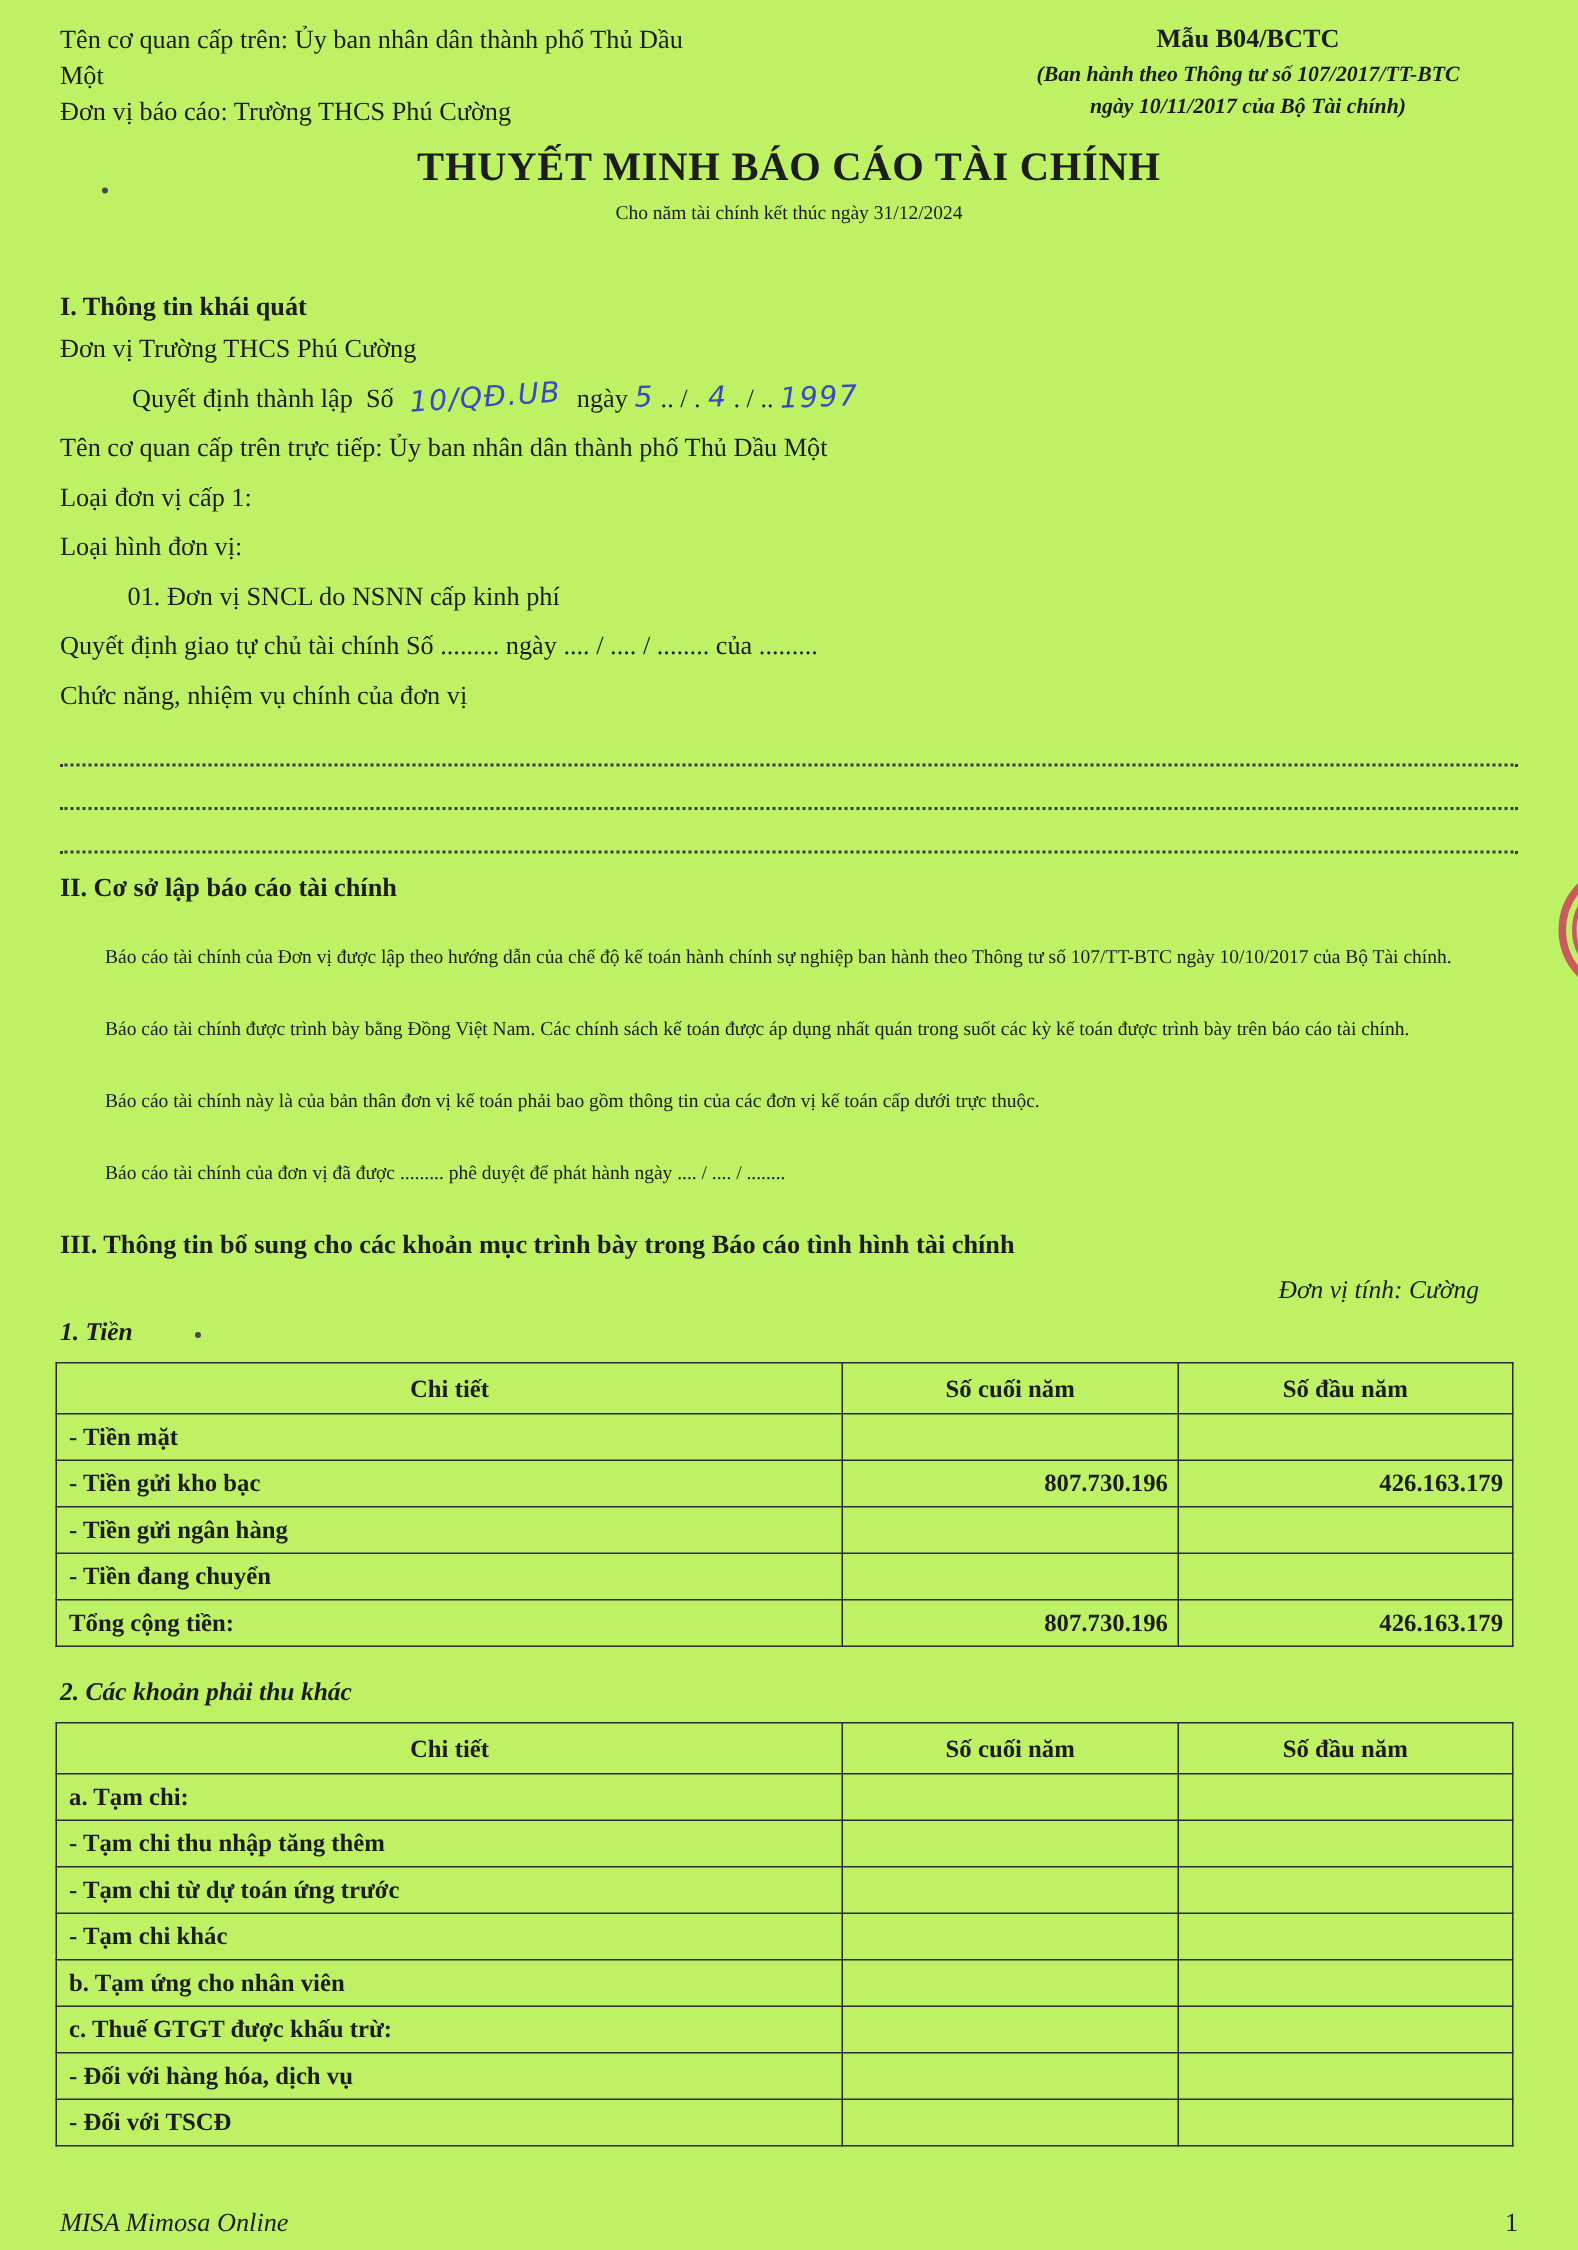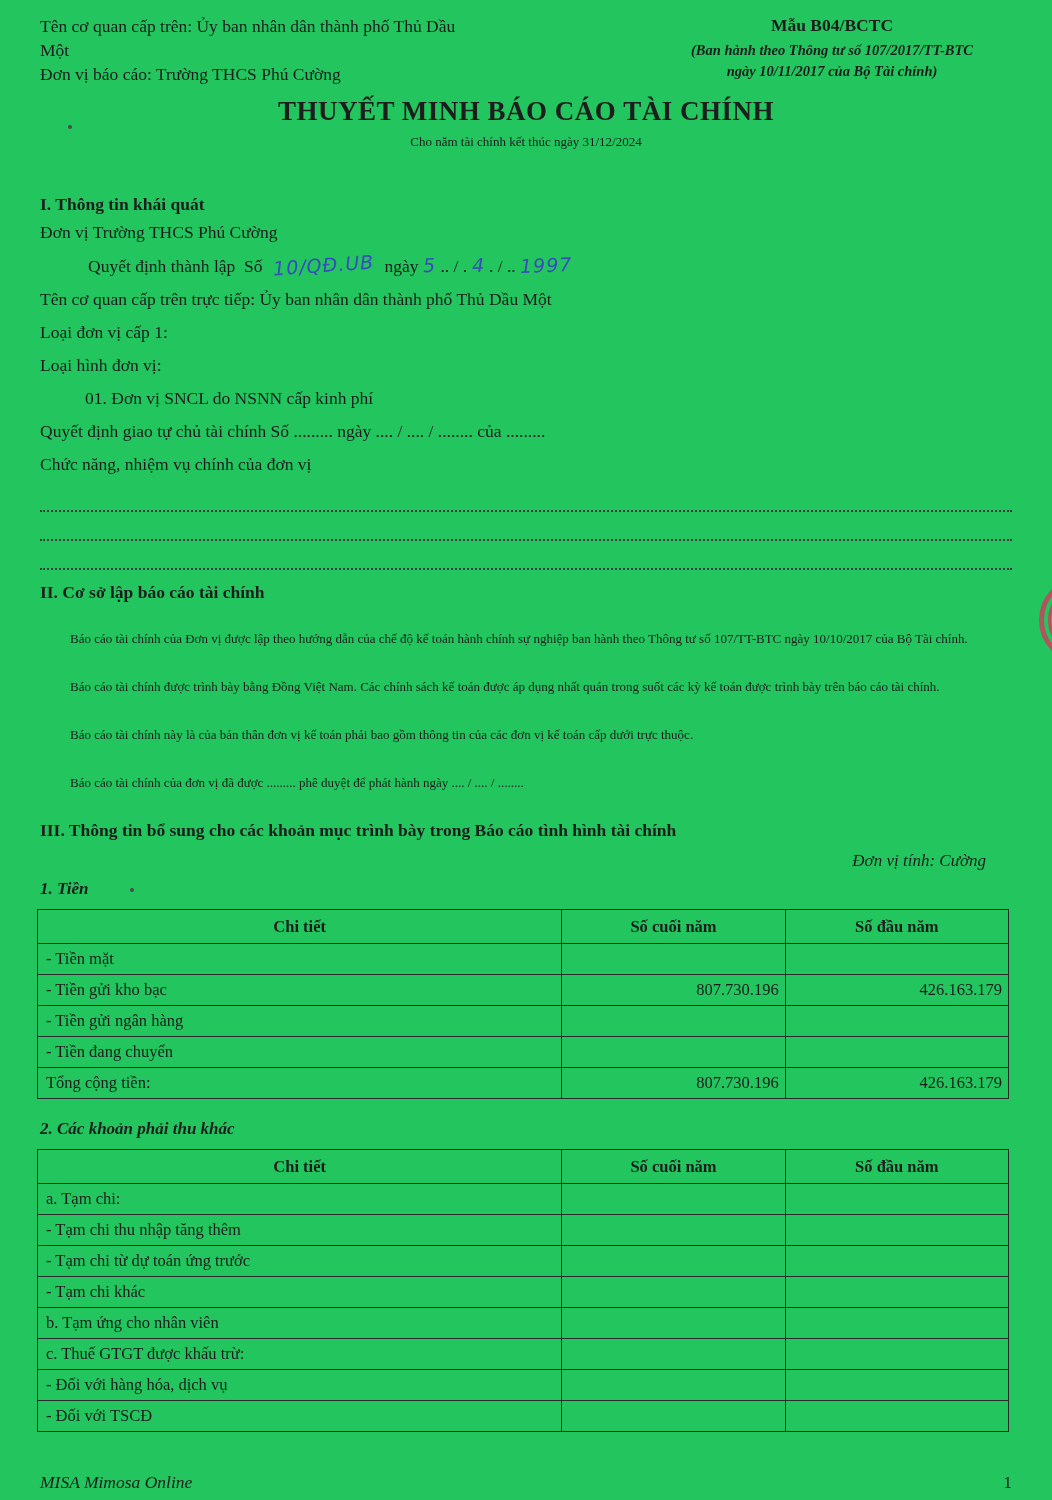--- a/index.html
+++ b/index.html
@@ -1,18 +1,18 @@
 <!DOCTYPE html>
 <html lang="vi"><head>
 <meta charset="utf-8">
 <style>
   html,body { margin:0; padding:0; background:#ffffff; }
   .page {
     position:relative; width:1052px; height:1500px; overflow:hidden;
-    background:#22c55e; color:#1d1d1d; box-sizing:border-box;
+    background:#bef264; color:#1d1d1d; box-sizing:border-box;
     padding:14px 40px 0 40px;
     font-family:"Liberation Serif","DejaVu Serif",serif;
   }
   
   .hdr { display:flex; justify-content:space-between; align-items:flex-start; }
   .hdr-left { width:545px; font-size:17.5px; line-height:24px; }
   .hdr-right { width:360px; text-align:center; padding-top:1px; }
   .form-code { font-weight:bold; font-size:17.5px; margin-bottom:4px; }
   .form-note { font-style:italic; font-size:14.5px; line-height:21px; font-weight:bold; }
   .title { text-align:center; font-weight:bold; font-size:27px; letter-spacing:.5px; margin-top:10px; }
@@ -30,21 +30,21 @@
   .dotted-line { height:27px; border-bottom:2px dotted #3a3a3a; }
   .dotted-block { margin-top:2px; }
   .s2-heading { margin-top:10px; }
   .para { font-size:13px; line-height:26px; margin:22px 0; text-indent:30px; text-align:justify; }
   .s3-heading { margin-top:14px; }
   .unit-note { text-align:right; font-style:italic; font-size:17px; margin:9px 26px 4px 0; }
   .tbl-caption { font-weight:bold; font-style:italic; font-size:17px; margin:8px 0 10px; }
   .tbl-caption2 { margin-top:20px; }
   
   table { border-collapse:collapse; width:100%; table-layout:fixed; margin-left:-3px; }
-  th,td { border:1.6px solid #2b2b2b; font-size:16.5px; overflow:hidden; }
+  th,td { border:1.6px solid #2b2b2b; font-size:16.5px; overflow:hidden;font-weight:bold; }
   th { height:31px; font-weight:bold; text-align:center; }
   td { height:28px; }
   .w1 { width:54%; } .w2 { width:23%; } .w3 { width:23%; }
   .c-label { padding-left:8px; text-align:left; }
   .c-num { padding-right:6px; text-align:right; }
   
   .footer { display:flex; justify-content:space-between; align-items:baseline; margin-top:40px; font-size:17.5px; }
   .app-name { font-style:italic; }
   
   .stamp-clip { position:absolute; right:0; top:572px; width:16px; height:100px; overflow:hidden; opacity:.85; }

